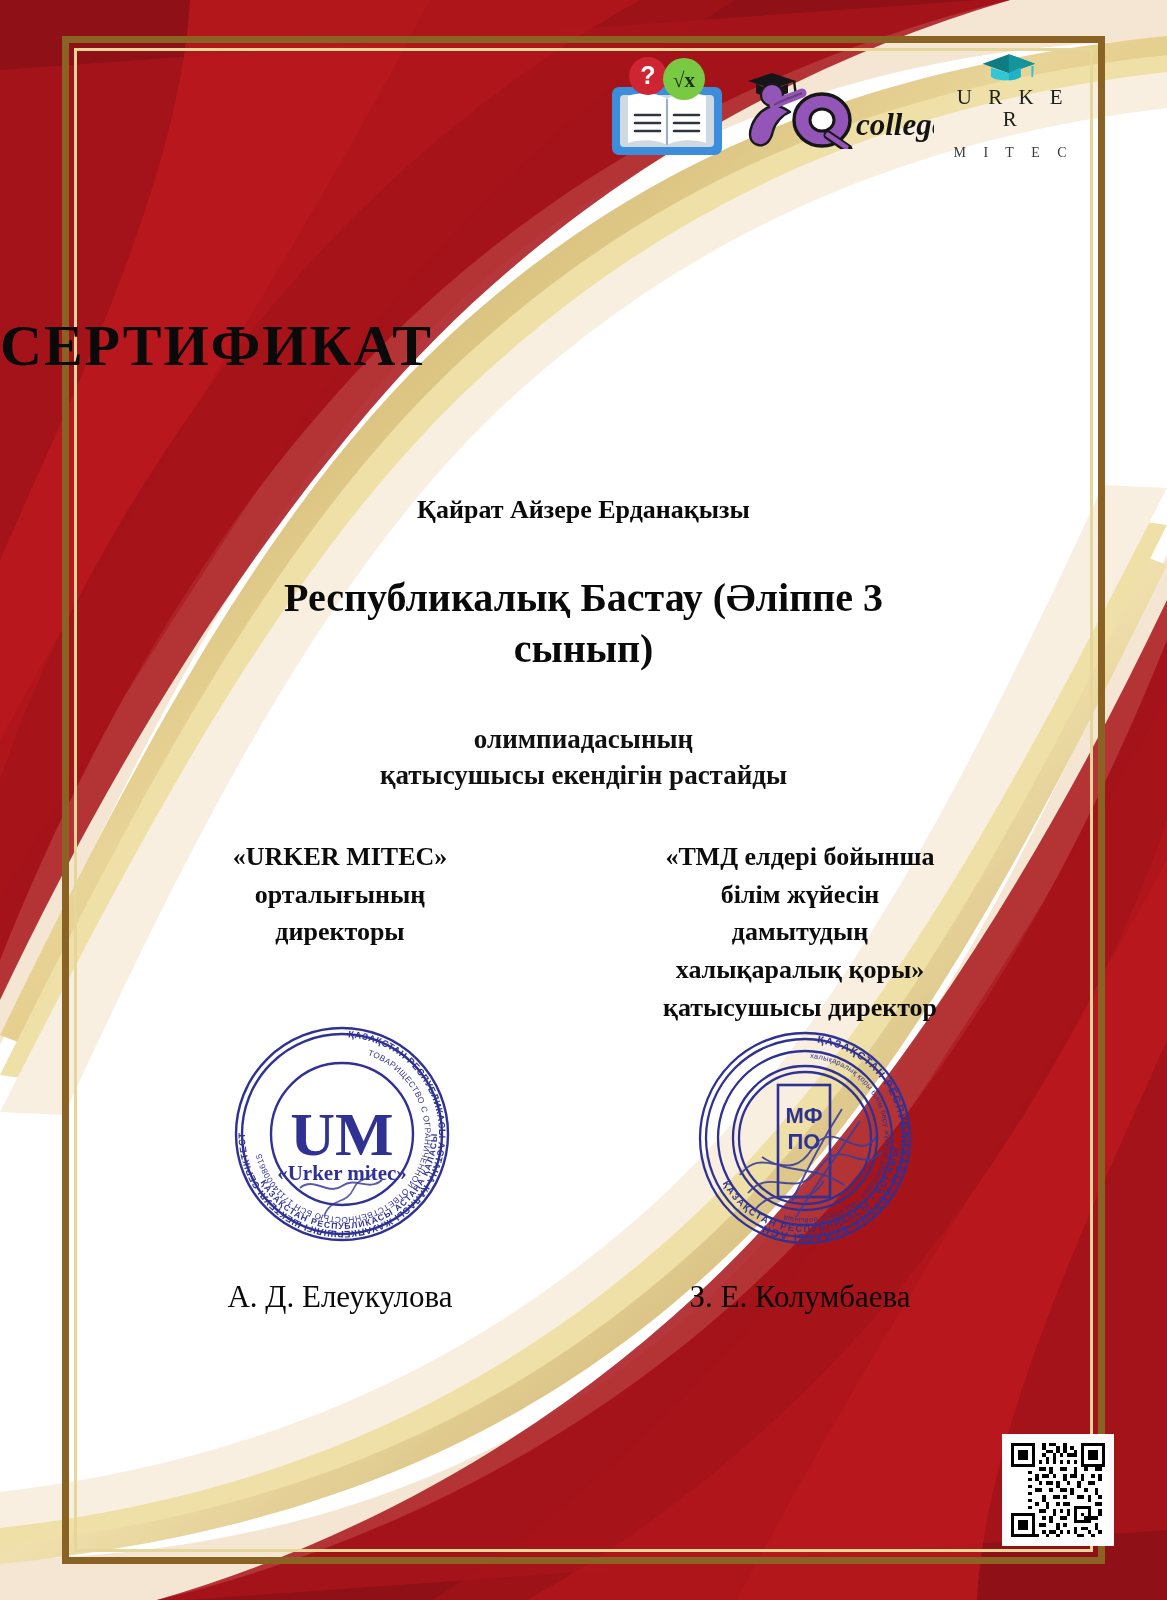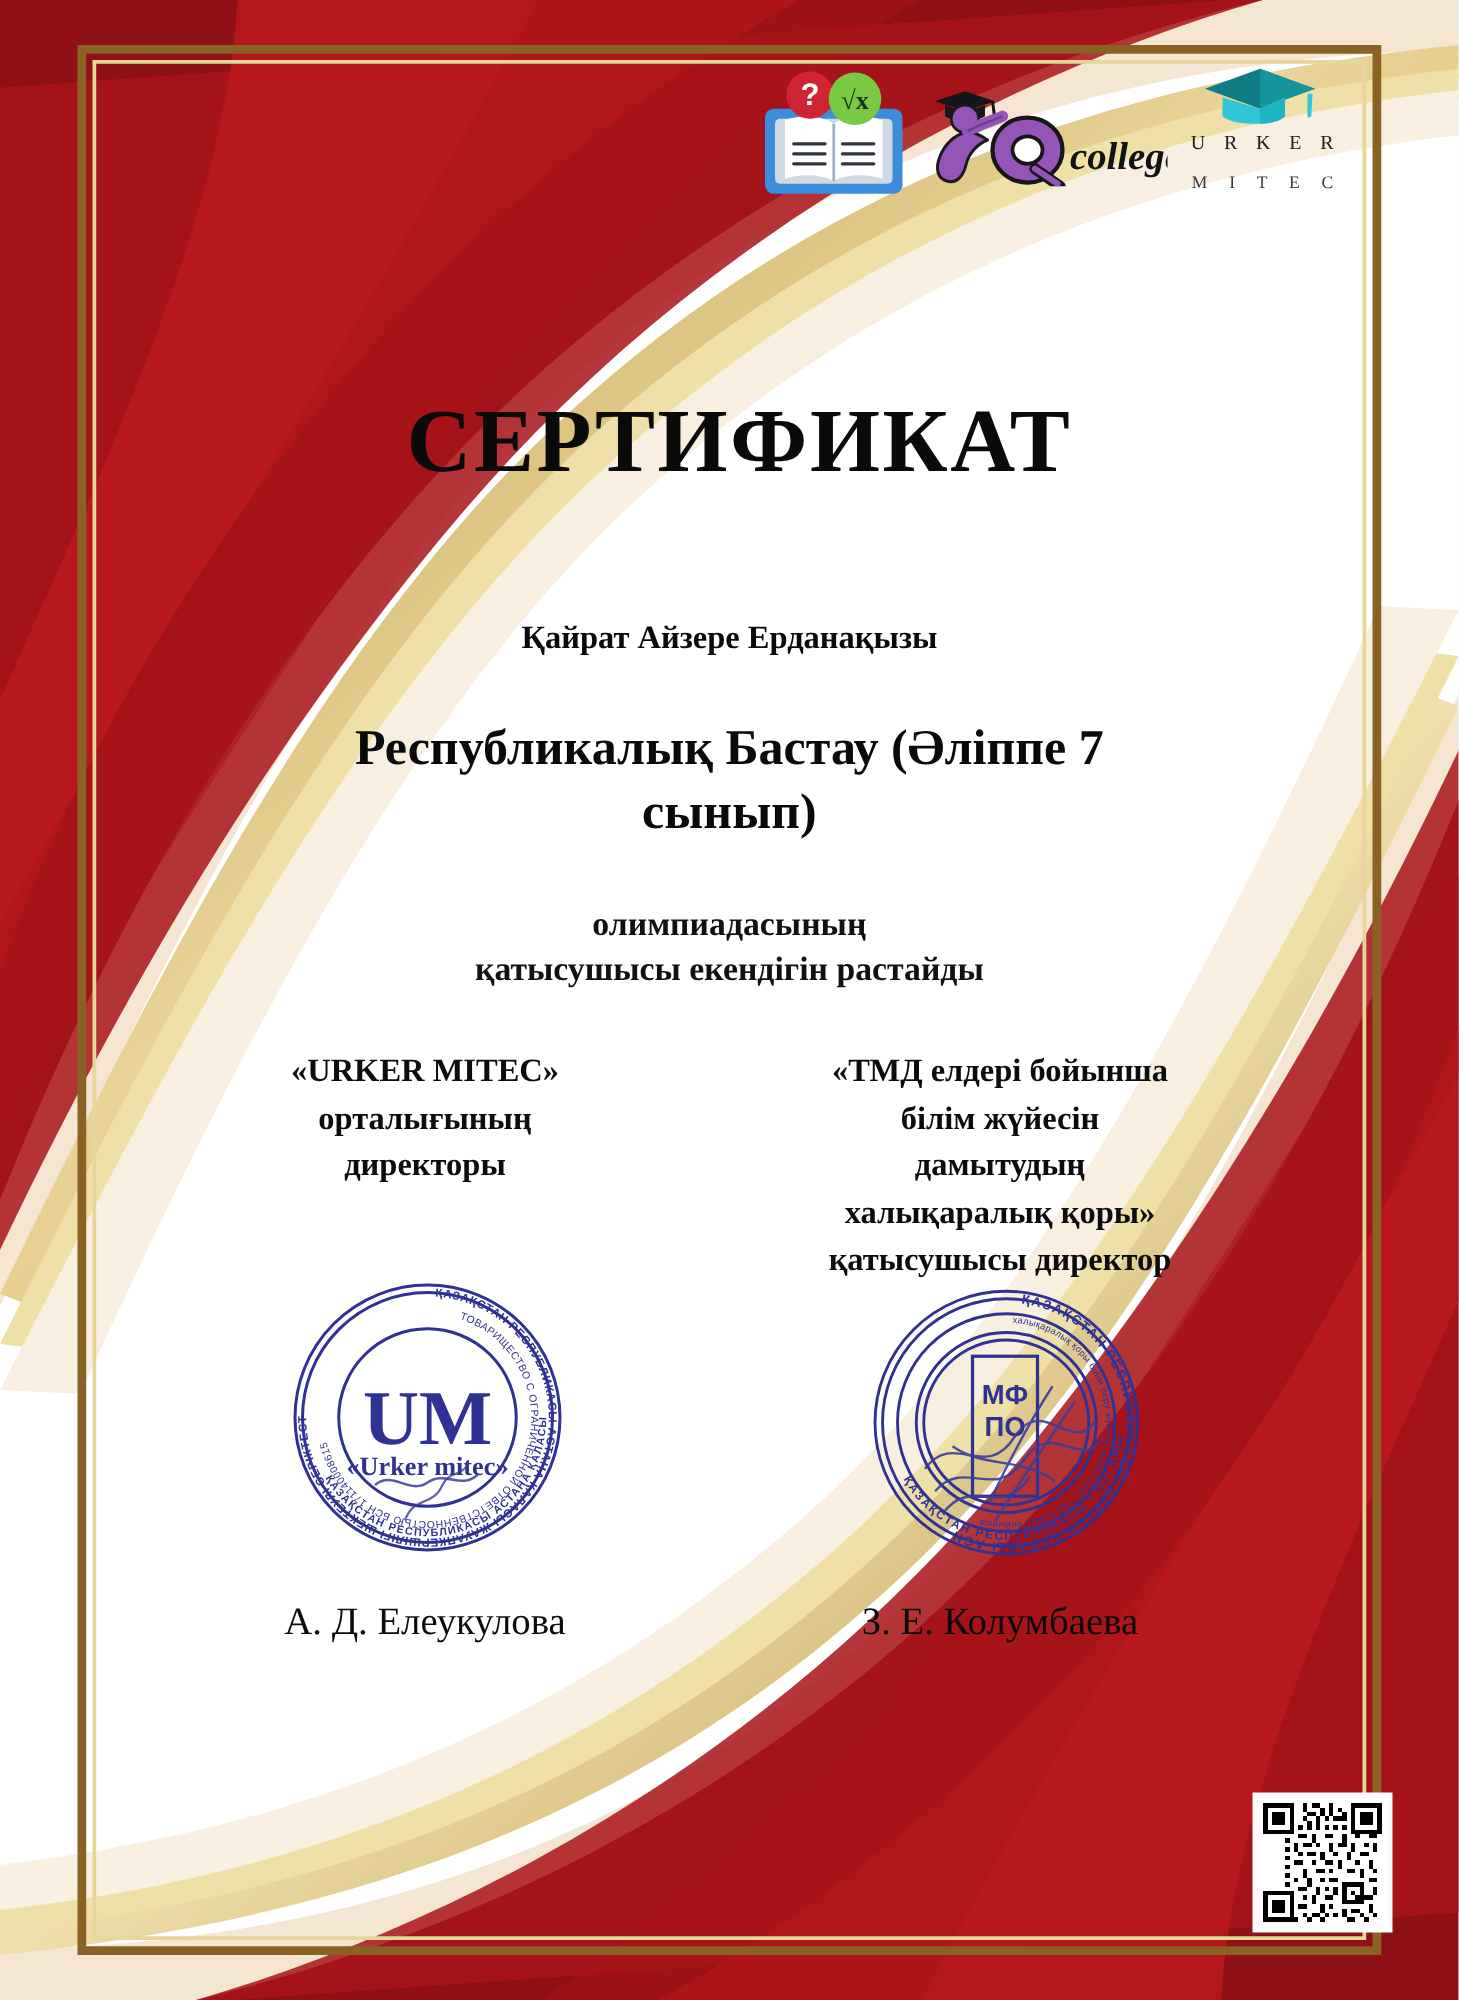--- a/index.html
+++ b/index.html
@@ -68,48 +68,48 @@
     display: flex;
     align-items: center;
     gap: 12px;
   }
   .logo-book { width: 118px; height: 105px; flex: none; }
   .logo-iq   { width: 196px; height: 84px; flex: none; }
   .logo-urker{ width: 128px; height: 108px; flex: none; display:flex; flex-direction:column; align-items:center; justify-content:flex-start; }
   .urker-cap { width: 104px; height: 52px; }
   .urker-name {
     font-family: "Liberation Serif", serif;
-    font-size: 16px;
+    font-size: 21px;
     letter-spacing: 5.5px;
     color: #20201f;
     line-height: 1.05;
     margin-top: 2px;
     padding-left: 5px;
+    text-align: center;
   }
   .urker-sub {
     font-family: "Liberation Serif", serif;
     font-size: 14px;
     letter-spacing: 7px;
     color: #3a3a38;
     margin-top: 15px;
     padding-left: 7px;
   }
 
   
   .cert-title {
     position: absolute;
     left: 0; right: 0;
     top: 312px;
-    text-align: center;
-    font-size: 72px;
+    text-align: left;
+    font-size: 58px;
     font-weight: bold;
     letter-spacing: 2px;
     color: #0a0a0a;
     font-family: "Liberation Serif", "DejaVu Serif", serif;
-    margin-left: 16px;
   }
   .recipient {
     position: absolute;
     left: 150px; right: 150px;
     top: 495px;
     text-align: center;
     font-size: 26px;
     font-weight: bold;
     color: #0a0a0a;
   }
@@ -312,21 +312,21 @@
         <div class="urker-name">U R K E R</div>
         <div class="urker-sub">M I T E C</div>
       </div>
     </div>
 
     <div class="cert-title">СЕРТИФИКАТ</div>
 
     <div class="recipient">Қайрат Айзере Ерданақызы</div>
 
     <div class="olympiad">
-      <div>Республикалық Бастау (Әліппе 7</div>
+      <div>Республикалық Бастау (Әліппе 3</div>
       <div>сынып)</div>
     </div>
 
     <div class="confirm">
       <div>олимпиадасының</div>
       <div>қатысушысы екендігін растайды</div>
     </div>
 
     <div class="sig-col left">
       <div>«URKER MITEC»</div>

